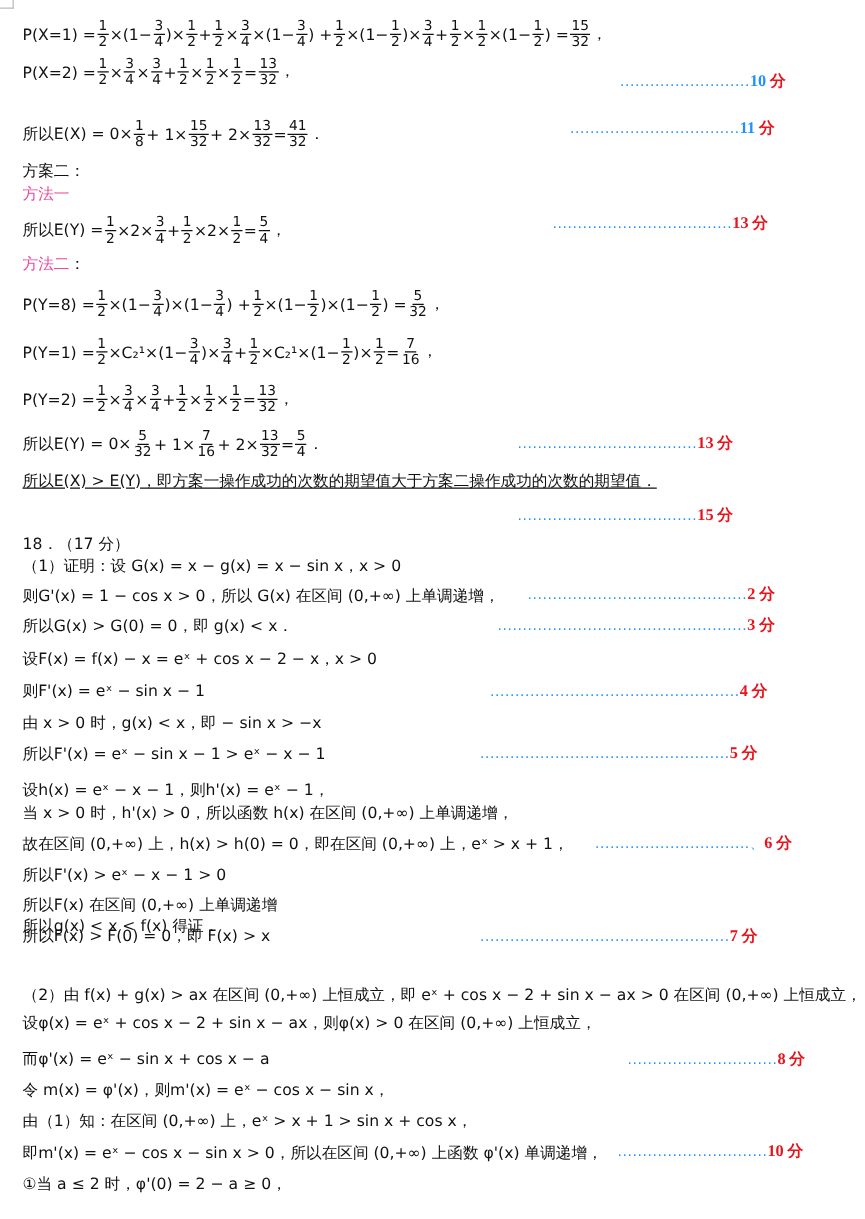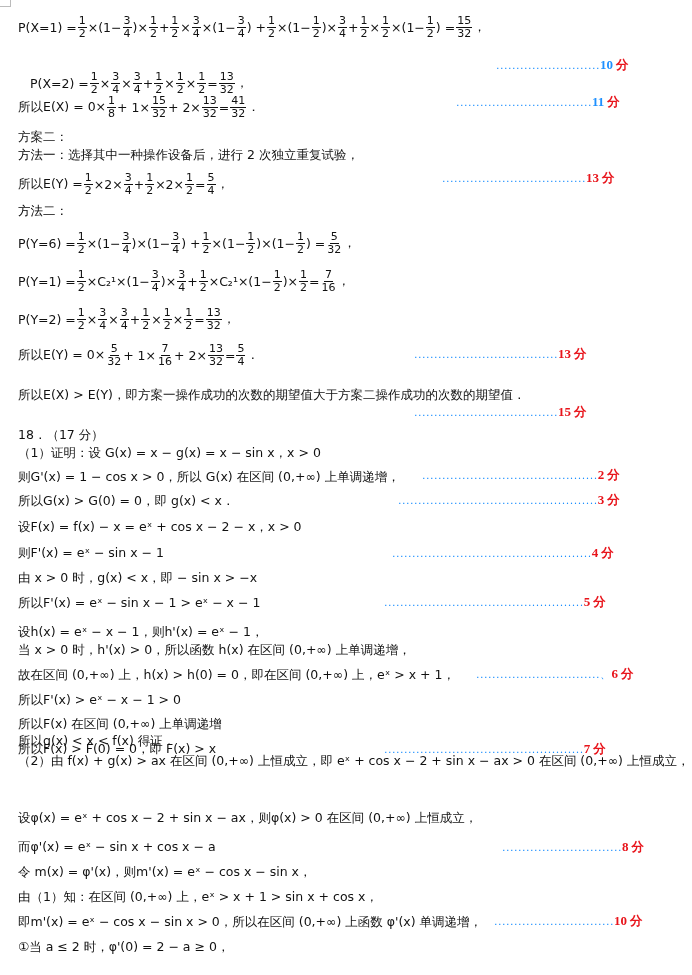--- a/index.html
+++ b/index.html
@@ -4,21 +4,21 @@
 <style>
   html, body { margin:0; padding:0; background:#ffffff; }
   body { width:692px; height:975px; position:relative; overflow:hidden;
          font-family:"Liberation Serif","DejaVu Serif",serif; color:#111; }
   .corner { position:absolute; left:0; top:0; width:10px; height:6px;
             border-right:1px solid #bbb; border-bottom:1px solid #bbb; }
   .line { position:absolute; left:18px; font-size:13.5px; white-space:nowrap;
           display:flex; align-items:center; height:30px; }
   .line.tall { height:38px; }
   .cn { font-family:"DejaVu Sans","Liberation Sans",sans-serif; font-size:12.5px; }
-  .red { color:#000000; }
+  .red { color:#ec4899; }
   .frac { display:inline-flex; flex-direction:column; align-items:center;
           vertical-align:middle; font-size:11px; line-height:12px; margin:0 1px; }
   .frac .num { border-bottom:1px solid #111; padding:0 1px; }
   .frac .den { padding:0 1px; }
   .score { position:absolute; font-size:13px; white-space:nowrap;
            display:flex; align-items:baseline; }
   .dots { color:#1e90ff; letter-spacing:0.5px; font-family:"DejaVu Sans",sans-serif;
           font-size:11px; overflow:hidden; }
   .pts-blue { color:#1e90ff; font-weight:bold; font-family:"Liberation Serif",serif; }
   .pts { color:#e8141b; font-weight:bold; font-family:"Liberation Serif",serif; }
@@ -91,21 +91,21 @@
         <span class="num">1</span>
         <span class="den">2</span>
       </span>
       <span>) = </span>
       <span class="frac">
         <span class="num">15</span>
         <span class="den">32</span>
       </span>
       <span>，</span>
     </div>
-    <div class="line cn tall" style="top: 64px; margin-left: 12px;">
+    <div class="line cn tall" style="top: 38px;">
       <span>P(X=2) = </span>
       <span class="frac">
         <span class="num">1</span>
         <span class="den">2</span>
       </span>
       <span>×</span>
       <span class="frac">
         <span class="num">3</span>
         <span class="den">4</span>
       </span>
@@ -157,21 +157,20 @@
         <span class="num">41</span>
         <span class="den">32</span>
       </span>
       <span>．</span>
     </div>
     <div class="line cn" style="top: 122px;">
       <span>方案二：</span>
     </div>
     <div class="line cn" style="top: 140px;">
       <span class="red">方法一</span>
-      <span>：选择其中一种操作设备后，进行 2 次独立重复试验，</span>
     </div>
     <div class="line cn tall" style="top: 165px;">
       <span>所以E(Y) = </span>
       <span class="frac">
         <span class="num">1</span>
         <span class="den">2</span>
       </span>
       <span>×2×</span>
       <span class="frac">
         <span class="num">3</span>
@@ -192,21 +191,21 @@
         <span class="num">5</span>
         <span class="den">4</span>
       </span>
       <span>，</span>
     </div>
     <div class="line cn" style="top: 196px; justify-content: flex-end;">
       <span class="red">方法二</span>
       <span>：</span>
     </div>
     <div class="line cn tall" style="top: 224px;">
-      <span>P(Y=6) = </span>
+      <span>P(Y=8) = </span>
       <span class="frac">
         <span class="num">1</span>
         <span class="den">2</span>
       </span>
       <span>×(1−</span>
       <span class="frac">
         <span class="num">3</span>
         <span class="den">4</span>
       </span>
       <span>)×(1−</span>
@@ -328,21 +327,21 @@
         <span class="num">13</span>
         <span class="den">32</span>
       </span>
       <span> = </span>
       <span class="frac">
         <span class="num">5</span>
         <span class="den">4</span>
       </span>
       <span>．</span>
     </div>
-    <div class="line cn" style="top: 380px;">
+    <div class="line cn" style="top: 370px; text-decoration: underline;">
       <span>所以E(X) &gt; E(Y)，即方案一操作成功的次数的期望值大于方案二操作成功的次数的期望值．</span>
     </div>
     <div class="line cn" style="top: 420px;">
       <span>18．（17 分）</span>
     </div>
     <div class="line cn" style="top: 438px;">
       <span>（1）证明：设 G(x) = x − g(x) = x − sin x，x &gt; 0</span>
     </div>
     <div class="line cn" style="top: 462px;">
       <span>则G'(x) = 1 − cos x &gt; 0，所以 G(x) 在区间 (0,+∞) 上单调递增，</span>
@@ -376,21 +375,21 @@
     </div>
     <div class="line cn" style="top: 709px;">
       <span>所以F(x) 在区间 (0,+∞) 上单调递增</span>
     </div>
     <div class="line cn" style="top: 734px;">
       <span>所以F(x) &gt; F(0) = 0，即 F(x) &gt; x</span>
     </div>
     <div class="line cn" style="top: 726px;">
       <span>所以g(x) &lt; x &lt; f(x) 得证．</span>
     </div>
-    <div class="line cn" style="top: 746px;">
+    <div class="line cn" style="top: 781px;">
       <span>（2）由 f(x) + g(x) &gt; ax 在区间 (0,+∞) 上恒成立，即 eˣ + cos x − 2 + sin x − ax &gt; 0 在区间 (0,+∞) 上恒成立，</span>
     </div>
     <div class="line cn" style="top: 803px;">
       <span>设φ(x) = eˣ + cos x − 2 + sin x − ax，则φ(x) &gt; 0 在区间 (0,+∞) 上恒成立，</span>
     </div>
     <div class="line cn" style="top: 832px;">
       <span>而φ'(x) = eˣ − sin x + cos x − a</span>
     </div>
     <div class="line cn" style="top: 857px;">
       <span>令 m(x) = φ'(x)，则m'(x) = eˣ − cos x − sin x，</span>

